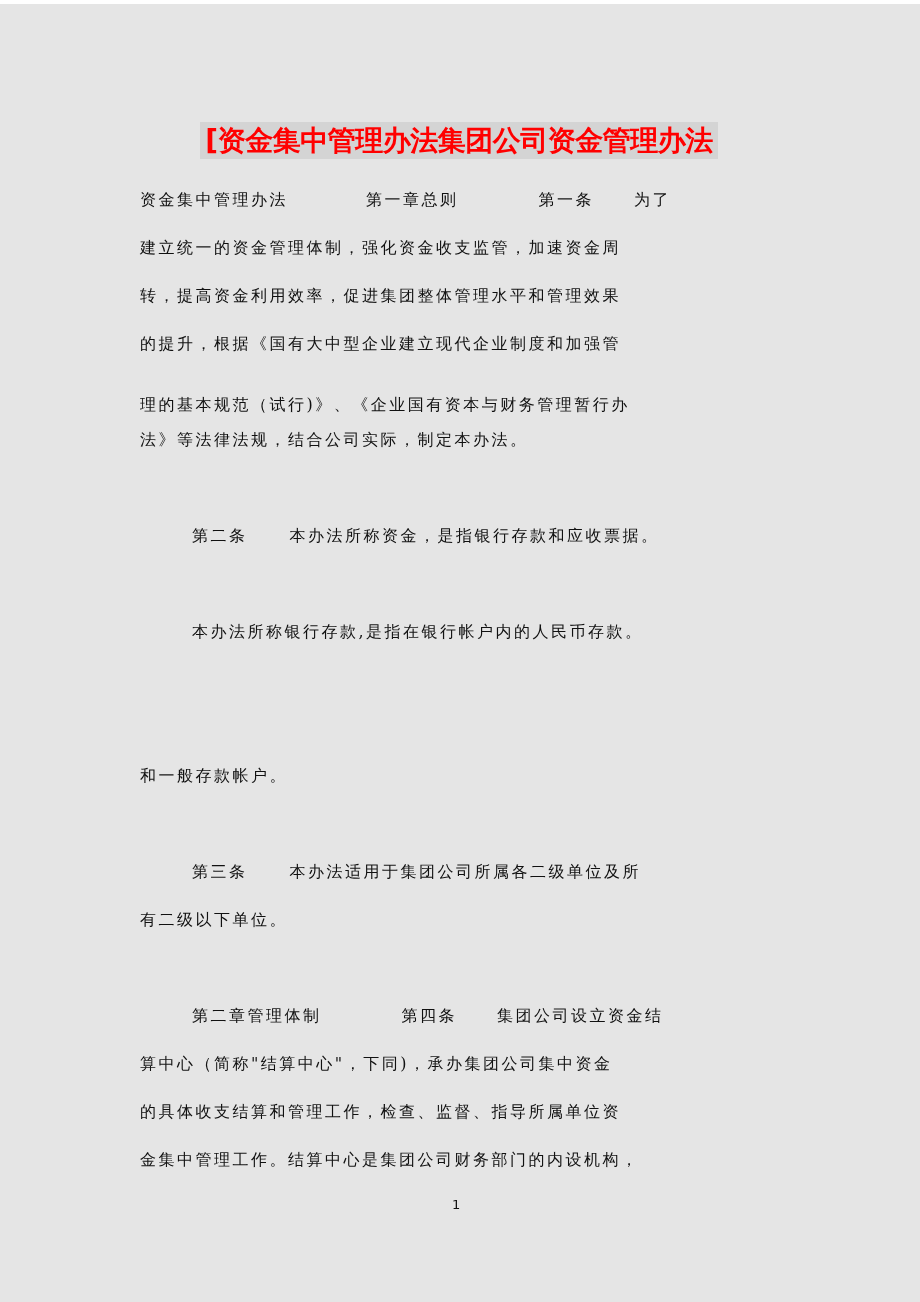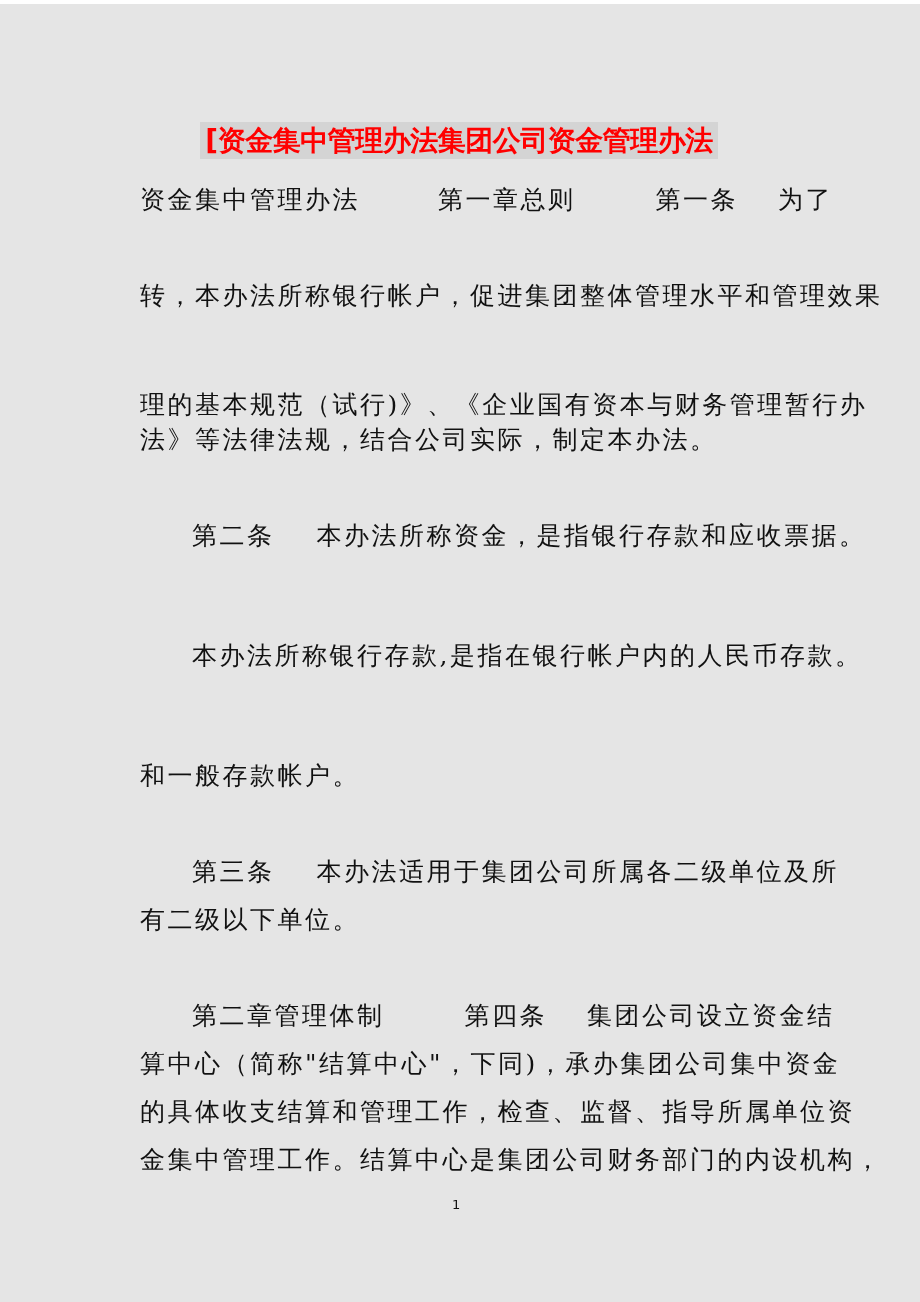--- a/index.html
+++ b/index.html
@@ -37,34 +37,34 @@
       font-family: "DejaVu Sans", "Liberation Sans", sans-serif;
       font-weight: bold;
       font-size: 28px;
       color: #ff0000;
       letter-spacing: -0.5px;
       white-space: nowrap;
       line-height: 37px;
     }
     .line {
       position: absolute;
-      font-size: 25px;
+      font-size: 16px;
       line-height: 30px;
       white-space: nowrap;
       letter-spacing: 2.5px;
       color: #111111;
     }
     .l0  { left: 140px; top: 181px; }
     .l1  { left: 140px; top: 229px; }
     .l2  { left: 140px; top: 277px; }
     .l3  { left: 140px; top: 325px; }
     .l4  { left: 140px; top: 373px; margin-top: 13px; }
     .l5  { left: 140px; top: 421px; }
     .l6  { left: 192px; top: 517px; }
-    .l7  { left: 192px; top: 613px; margin-top: 24px; }
+    .l7  { left: 192px; top: 613px; }
     .l8  { left: 192px; top: 709px; }
     .l9  { left: 140px; top: 757px; }
     .l10 { left: 192px; top: 853px; }
     .l11 { left: 140px; top: 901px; }
     .l12 { left: 192px; top: 997px; }
     .l13 { left: 140px; top: 1045px; }
     .l14 { left: 140px; top: 1093px; }
     .l15 { left: 140px; top: 1141px; }
     .gap { display: inline-block; }
     .g1 { width: 78px; }
@@ -85,21 +85,23 @@
 
 <div class="page">
 
   <div class="title-wrap">
     <span class="title">[资金集中管理办法集团公司资金管理办法</span>
   </div>
 
   <div class="line l0">
     <span>资金集中管理办法</span><span class="gap g1"></span><span>第一章总则</span><span class="gap g2"></span><span>第一条</span><span class="gap g3"></span><span>为了</span>
   </div>
-  <div class="line l2">转，本办法所称银行帐户，促进集团整体管理水平和管理效果</div>
+  <div class="line l1">建立统一的资金管理体制，强化资金收支监管，加速资金周</div>
+  <div class="line l2">转，提高资金利用效率，促进集团整体管理水平和管理效果</div>
+  <div class="line l3">的提升，根据《国有大中型企业建立现代企业制度和加强管</div>
   <div class="line l4">理的基本规范（试行)》、《企业国有资本与财务管理暂行办</div>
   <div class="line l5">法》等法律法规，结合公司实际，制定本办法。</div>
 
   <div class="line l6">
     <span>第二条</span><span class="gap g4"></span><span>本办法所称资金，是指银行存款和应收票据。</span>
   </div>
 
   <div class="line l7">本办法所称银行存款,是指在银行帐户内的人民币存款。</div>
 
   <div class="line l9">和一般存款帐户。</div>

